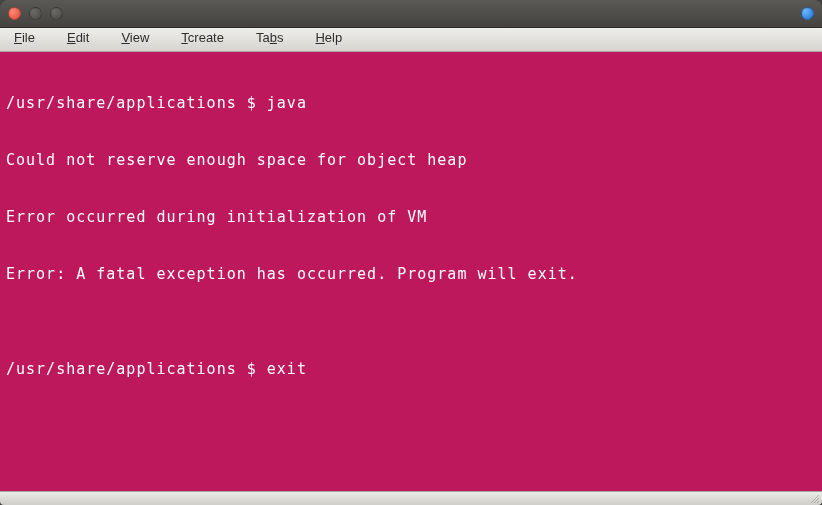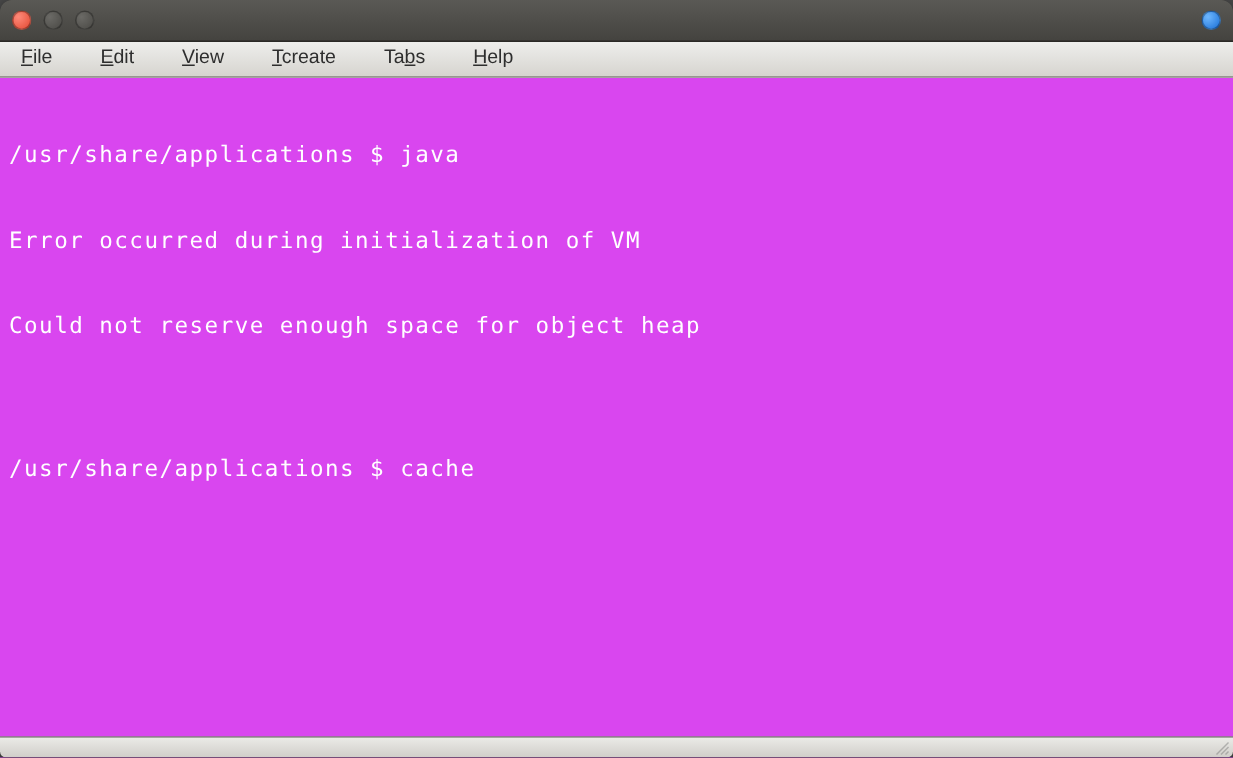--- a/index.html
+++ b/index.html
@@ -62,21 +62,21 @@
       color: #2e2e2e;
       border-bottom: 1px solid #a6a49f;
     }
     .menu-item {
       padding: 2px 8px;
       cursor: default;
     }
     .menu-item u { text-decoration: underline; }
     .terminal {
       flex: 1;
-      background: #d946ef;
+      background: #be185d;
       color: #ffffff;
       font-family: "DejaVu Sans Mono", "Liberation Mono", Menlo, Consolas, monospace;
       font-size: 15px;
       line-height: 19px;
       letter-spacing: 1.0px;
       padding: 4px 6px 6px 6px;
       white-space: pre;
       overflow: hidden;
       position: relative;
     }
@@ -116,24 +116,25 @@
     <div class="menu-item"><u>F</u><span>ile</span></div>
     <div class="menu-item"><u>E</u><span>dit</span></div>
     <div class="menu-item"><u>V</u><span>iew</span></div>
     <div class="menu-item"><u>T</u><span>create</span></div>
     <div class="menu-item">Ta<u>b</u><span>s</span></div>
     <div class="menu-item"><u>H</u><span>elp</span></div>
   </div>
 
   <div class="terminal">
     <div class="line">/usr/share/applications $ java</div>
+    <div class="line">Could not reserve enough space for object heap</div>
     <div class="line">Error occurred during initialization of VM</div>
-    <div class="line">Could not reserve enough space for object heap</div>
+    <div class="line">Error: A fatal exception has occurred. Program will exit.</div>
     <div class="line"></div>
-    <div class="line">/usr/share/applications $ cache</div>
+    <div class="line">/usr/share/applications $ exit</div>
     
     
     
   </div>
 
   <div class="statusbar">
     <div class="resize-grip">
       <svg width="12" height="12" viewBox="0 0 12 12">
         <line x1="3" y1="11" x2="11" y2="3" stroke="#777" stroke-width="1"></line>
         <line x1="6" y1="11" x2="11" y2="6" stroke="#777" stroke-width="1"></line>

